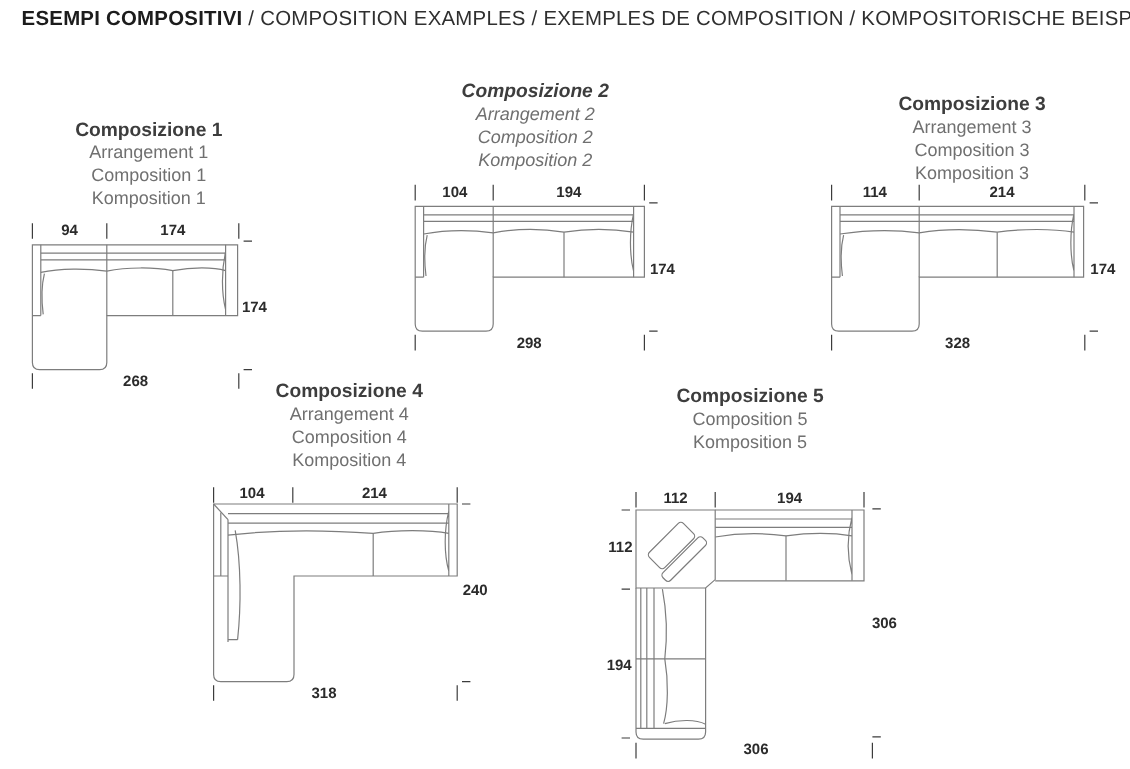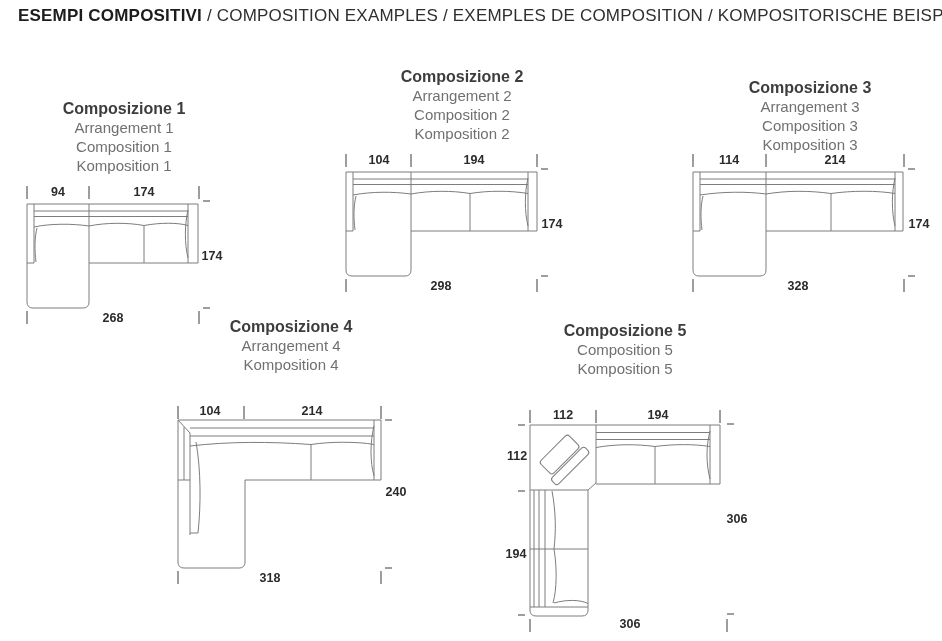--- a/index.html
+++ b/index.html
@@ -57,21 +57,21 @@
         <path class="dimmark" d="M193,21 H200 M193,128 H200"></path>
       </g>
     </svg>
     <div class="dim" style="left:50px;top:98px;">94</div>
     <div class="dim" style="left:136px;top:98px;">174</div>
     <div class="dim" style="left:204px;top:162px;">174</div>
     <div class="dim" style="left:105px;top:224px;">268</div>
   </div>
 
   <div class="comp" style="left:336px;top:62px;width:240px;height:240px;">
-    <div class="comp-head" style="left:26px;top:5px;width:200px;">
+    <div class="comp-head" style="left:10px;top:5px;width:200px;font-style:italic;">
       <div class="h-primary">Composizione 2</div>
       <div class="h-secondary">Arrangement 2</div>
       <div class="h-secondary">Composition 2</div>
       <div class="h-secondary">Komposition 2</div>
     </div>
     <svg class="plan" style="left:4px;top:86px;" width="230" height="150" viewBox="0 0 230 150">
       <g>
         <path d="M6,24 H197 V83 H71 V122 Q71,128 65,128 H12 Q6,128 6,122 Z"></path>
         <path d="M13,24 V83 M6,83 H13"></path>
         <path d="M13,31 H188 M13,36.5 H188"></path>
@@ -120,20 +120,21 @@
     <div class="dim" style="left:46px;top:98px;">114</div>
     <div class="dim" style="left:152px;top:98px;">214</div>
     <div class="dim" style="left:236px;top:162px;">174</div>
     <div class="dim" style="left:115px;top:224px;">328</div>
   </div>
 
   <div class="comp" style="left:166px;top:312px;width:246px;height:285px;">
     <div class="comp-head" style="left:25px;top:5px;width:200px;">
       <div class="h-primary">Composizione 4</div>
       <div class="h-secondary">Arrangement 4</div>
+      <div class="h-secondary">Composition 4</div>
       <div class="h-secondary">Komposition 4</div>
     </div>
     <svg class="plan" style="left:4px;top:88px;" width="238" height="192" viewBox="0 0 238 192">
       <g>
         <path d="M8,20 H211 V80 H75 V162 Q75,168 69,168 H14 Q8,168 8,162 Z"></path>
         <path d="M8,20 L20,33"></path>
         <path d="M20,33 V135 M14,27 V80 M8,80 H20"></path>
         <path d="M20,28 H204 M20,36 H204"></path>
         <path d="M20,46 C58,41.5 100,41.5 141,44.5 C160,41.5 188,41.5 204,44.5"></path>
         <path d="M26,42 C31,70 31,105 28,133 M20,133 H28"></path>

